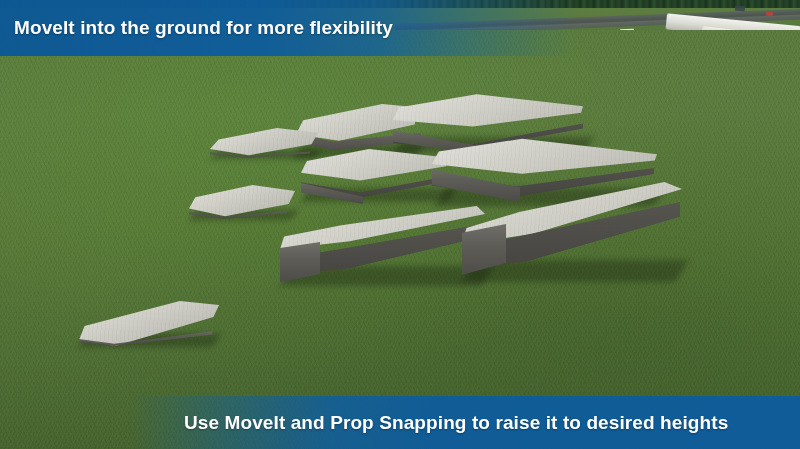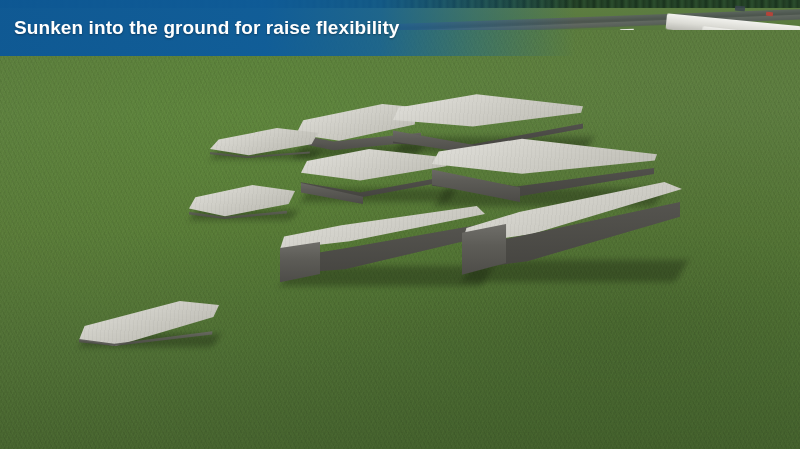--- a/index.html
+++ b/index.html
@@ -269,17 +269,20 @@
       <div class="shadow" style="left:4px;top:34px;width:134px;height:13px;transform:skewX(-30deg);"></div>
       <div class="top" style="clip-path:polygon(4% 52%,72% 2%,100% 10%,96% 34%,26% 92%,0% 80%);">
         <div class="concrete-tex"></div>
       </div>
       <div class="side" style="left:0px;top:30px;width:136px;height:16px;opacity:.9;clip-path:polygon(0% 56%,26% 86%,98% 8%,98% 28%,26% 100%,0% 76%);"></div>
     </div>
 
   </div>
 
   <div class="caption caption-top">
-    <span>Sunken into the ground for raise flexibility</span>
+    <span>MoveIt into the ground for more flexibility</span>
   </div>
 
+  <div class="caption caption-bottom">
+    <span>Use MoveIt and Prop Snapping to raise it to desired heights</span>
+  </div>
 
 </div>
 
 </body></html>

